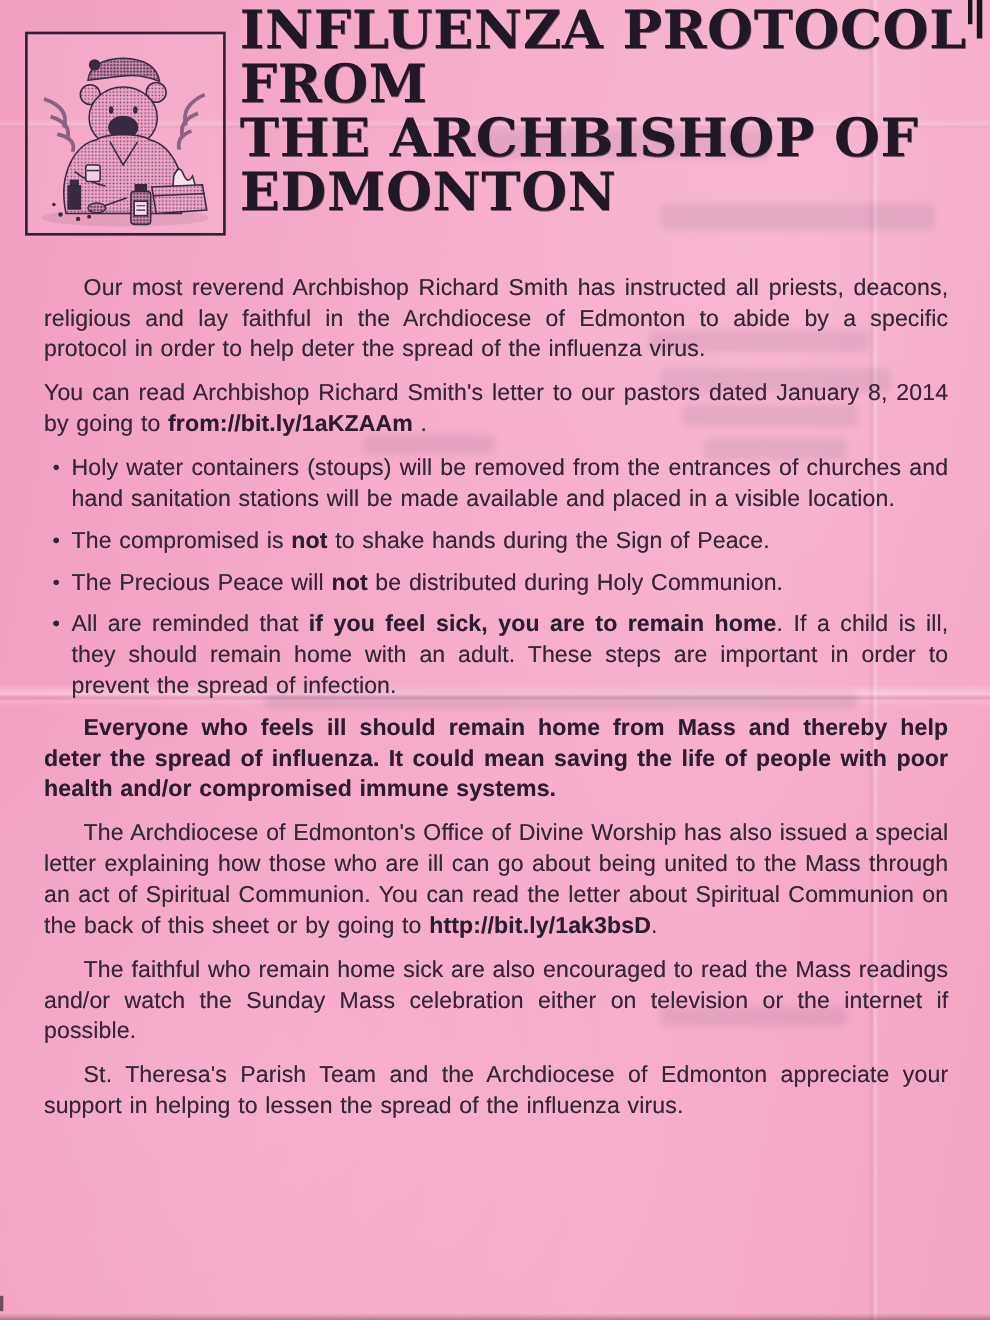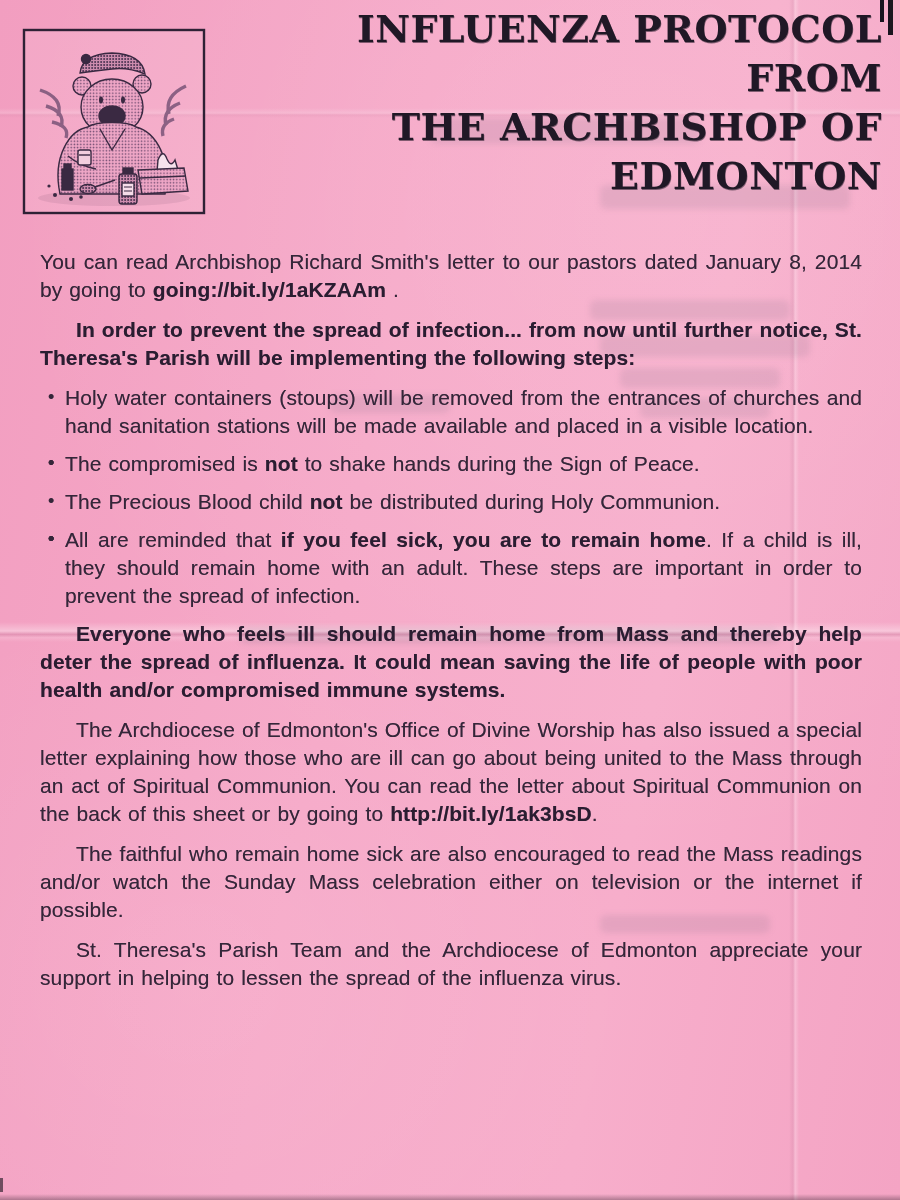--- a/index.html
+++ b/index.html
@@ -8,23 +8,23 @@
     font-family:"Liberation Sans", sans-serif;
     background:
       radial-gradient(120% 90% at 72% 18%, rgba(255,255,255,0.10), transparent 60%),
       radial-gradient(90% 60% at 22% 82%, rgba(255,255,255,0.08), transparent 55%),
       radial-gradient(150% 110% at 50% 50%, transparent 62%, rgba(150,60,110,0.12) 100%),
       linear-gradient(100deg, #f29ec0, #f6a9c8 40%, #f7aecb 70%, #f4a4c4);
   }
   
   .title{
     position:absolute; left:218px; top:4px; width:664px;
-    text-align:right;
+    text-align:left;
     font-family:"DejaVu Serif", serif; font-weight:bold;
-    font-size:38px; line-height:49px; letter-spacing:0.5px;
+    font-size:48px; line-height:49px; letter-spacing:0.5px;
     color:#201826; text-shadow:0.5px 0.5px 0 rgba(32,24,38,0.55);
   }
   .title .tline{display:block;}
   
   .illu{
     position:absolute; left:22px; top:28px; width:184px; height:187px;
   }
   
   .content{
     position:absolute; left:40px; right:38px; top:248px;
@@ -178,27 +178,27 @@
       </g>
     </svg>
   </div>
 
   <div class="title">
     <span class="tline">INFLUENZA PROTOCOL FROM</span>
     <span class="tline">THE ARCHBISHOP OF EDMONTON</span>
   </div>
 
   <div class="content">
-    <p class="para"><span>You can read Archbishop Richard Smith's letter to our pastors dated January 8, 2014 by going to </span><span class="b">going://bit.ly/1aKZAAm</span><span> .</span></p>
-    <p class="para indent"><span class="b">In order to prevent the spread of infection... from now until further notice, St. Theresa's Parish will be implementing the following steps:</span></p>
+    <p class="para indent"><span>Our most reverend Archbishop Richard Smith has instructed all priests, deacons, religious and lay faithful in the Archdiocese of Edmonton to abide by a specific protocol in order to help deter the spread of the influenza virus.</span></p>
+    <p class="para"><span>You can read Archbishop Richard Smith's letter to our pastors dated January 8, 2014 by going to </span><span class="b">from://bit.ly/1aKZAAm</span><span> .</span></p>
     <ul class="bullets">
         <li><span class="dot">•</span><span><span>Holy water containers (stoups) will be removed from the entrances of churches and hand sanitation stations will be made available and placed in a visible location.</span></span></li>
         <li><span class="dot">•</span></li>
         <li><span class="dot">•</span><span><span>The compromised is </span><span class="b">not</span><span> to shake hands during the Sign of Peace.</span></span></li>
-        <li><span class="dot">•</span><span><span>The Precious Blood child </span><span class="b">not</span><span> be distributed during Holy Communion.</span></span></li>
+        <li><span class="dot">•</span><span><span>The Precious Peace will </span><span class="b">not</span><span> be distributed during Holy Communion.</span></span></li>
         <li><span class="dot">•</span></li>
         <li><span class="dot">•</span></li>
         <li><span class="dot">•</span><span><span>All are reminded that </span><span class="b">if you feel sick, you are to remain home</span><span>. If a child is ill, they should remain home with an adult. These steps are important in order to prevent the spread of infection.</span></span></li>
       </ul>
     <p class="para indent"><span class="b">Everyone who feels ill should remain home from Mass and thereby help deter the spread of influenza. It could mean saving the life of people with poor health and/or compromised immune systems.</span></p>
     <p class="para indent"><span>The Archdiocese of Edmonton's Office of Divine Worship has also issued a special letter explaining how those who are ill can go about being united to the Mass through an act of Spiritual Communion. You can read the letter about Spiritual Communion on the back of this sheet or by going to </span><span class="b">http://bit.ly/1ak3bsD</span><span>.</span></p>
     <p class="para indent"><span>The faithful who remain home sick are also encouraged to read the Mass readings and/or watch the Sunday Mass celebration either on television or the internet if possible.</span></p>
     <p class="para indent"><span>St. Theresa's Parish Team and the Archdiocese of Edmonton appreciate your support in helping to lessen the spread of the influenza virus.</span></p>
   </div>
 

